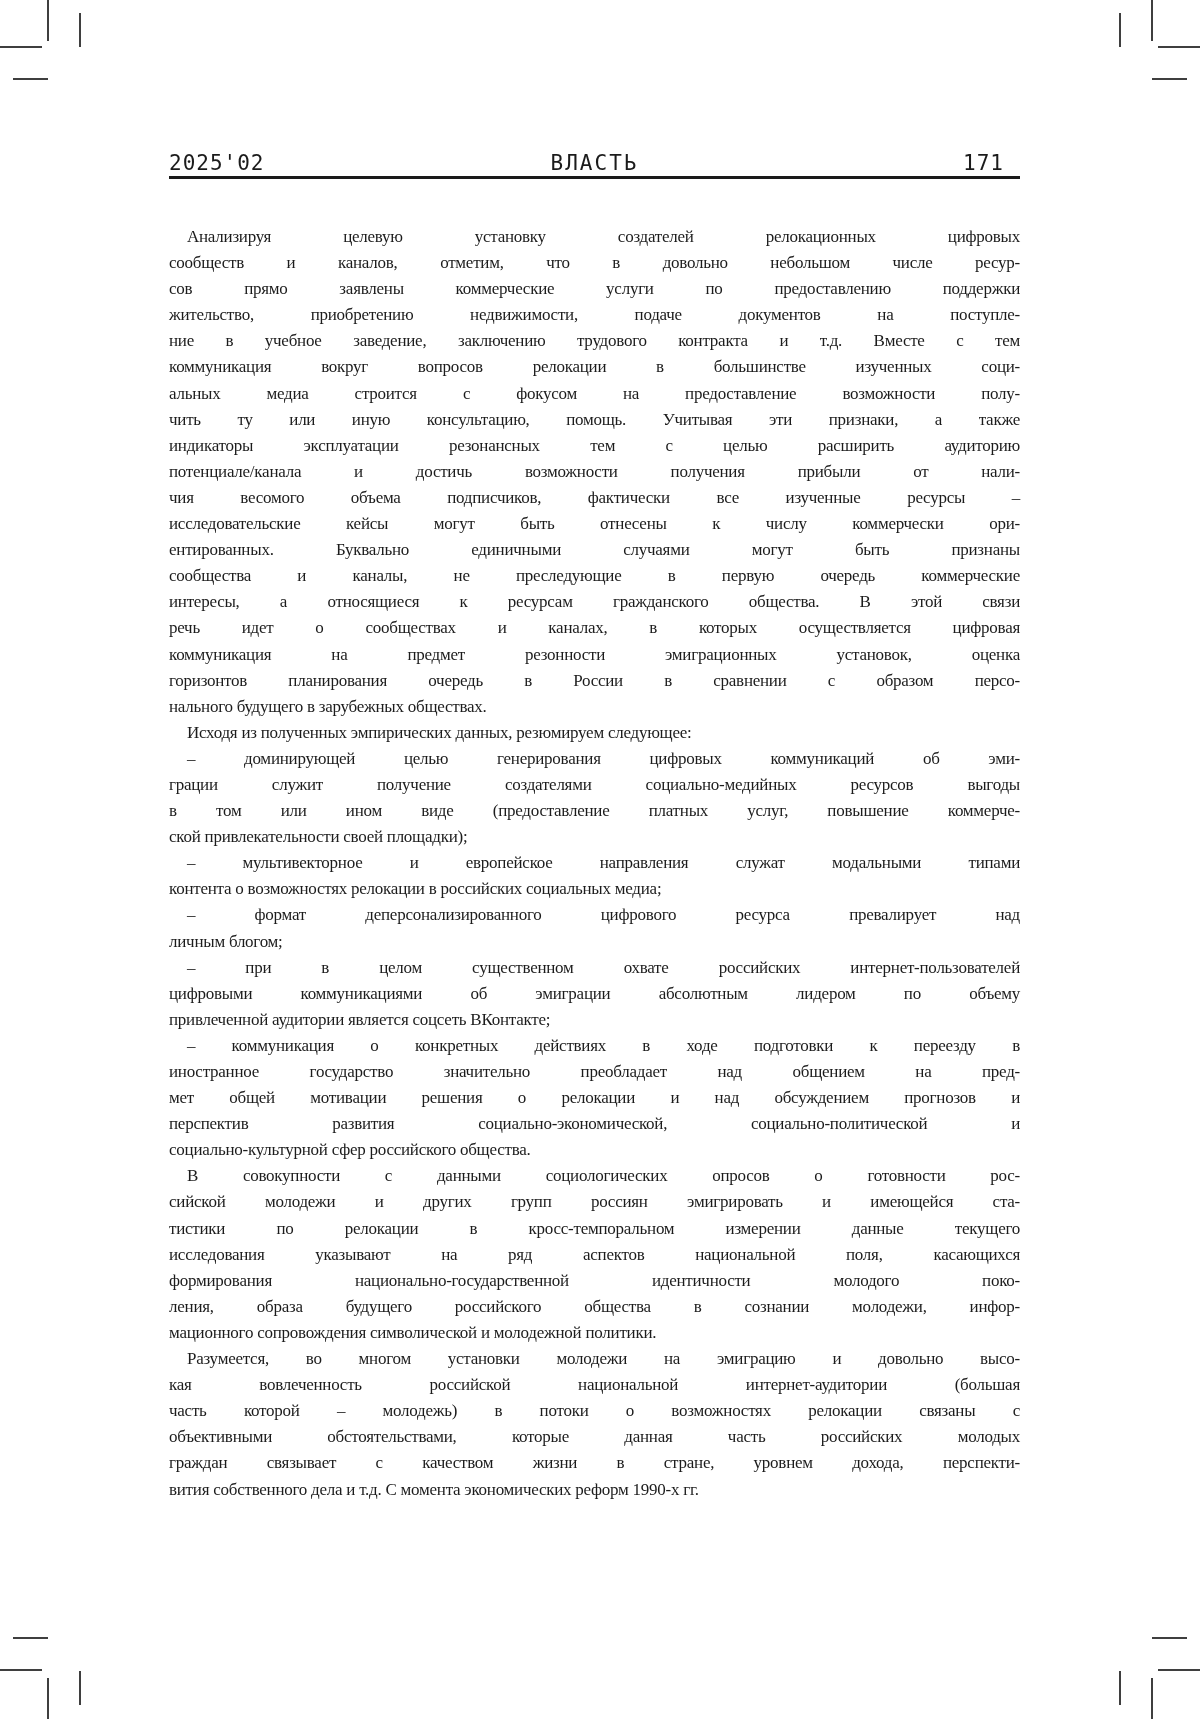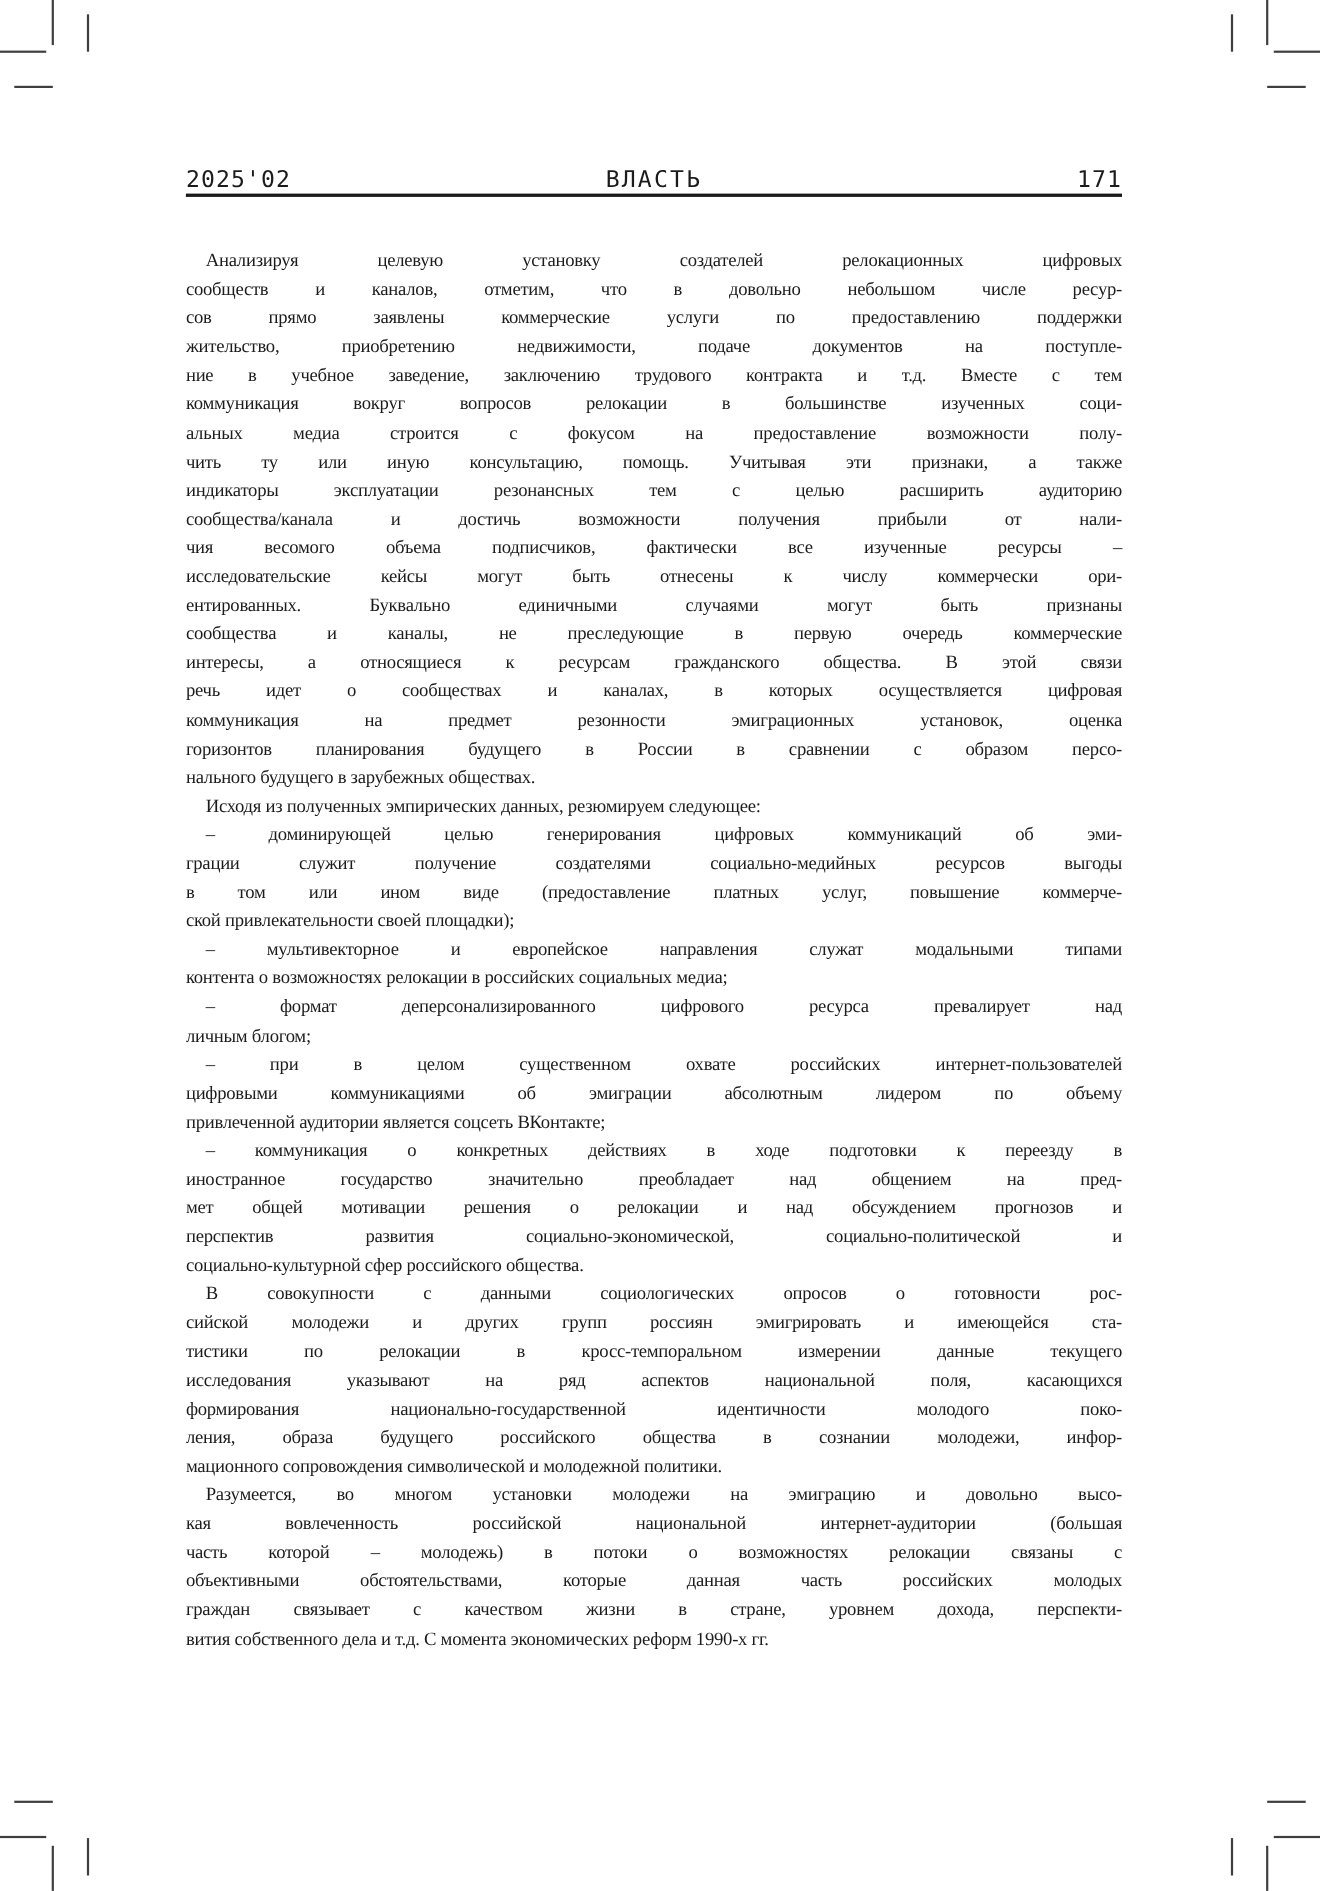--- a/index.html
+++ b/index.html
@@ -39,21 +39,21 @@
   }
   .running-head .journal {
     position: absolute;
     left: 50%;
     top: 0;
     transform: translateX(-50%);
     letter-spacing: 2px;
   }
   .running-head .pagenum {
     position: absolute;
-    right: 0;
+    right: 16px;
     top: 0;
   }
   .header-rule {
     position: absolute;
     left: 169px;
     top: 176px;
     width: 851px;
     height: 3px;
     background: #1a1a1a;
   }
@@ -99,29 +99,29 @@
       <div class="paragraph">
         <div class="text-line first">Анализируя целевую установку создателей релокационных цифровых</div>
         <div class="text-line">сообществ и каналов, отметим, что в довольно небольшом числе ресур-</div>
         <div class="text-line">сов прямо заявлены коммерческие услуги по предоставлению поддержки</div>
         <div class="text-line">жительство, приобретению недвижимости, подаче документов на поступле-</div>
         <div class="text-line">ние в учебное заведение, заключению трудового контракта и т.д. Вместе с тем</div>
         <div class="text-line">коммуникация вокруг вопросов релокации в большинстве изученных соци-</div>
         <div class="text-line">альных медиа строится с фокусом на предоставление возможности полу-</div>
         <div class="text-line">чить ту или иную консультацию, помощь. Учитывая эти признаки, а также</div>
         <div class="text-line">индикаторы эксплуатации резонансных тем с целью расширить аудиторию</div>
-        <div class="text-line">сообщества/канала и достичь возможности получения прибыли от нали-</div>
+        <div class="text-line">потенциале/канала и достичь возможности получения прибыли от нали-</div>
         <div class="text-line">чия весомого объема подписчиков, фактически все изученные ресурсы –</div>
         <div class="text-line">исследовательские кейсы могут быть отнесены к числу коммерчески ори-</div>
         <div class="text-line">ентированных. Буквально единичными случаями могут быть признаны</div>
         <div class="text-line">сообщества и каналы, не преследующие в первую очередь коммерческие</div>
         <div class="text-line">интересы, а относящиеся к ресурсам гражданского общества. В этой связи</div>
         <div class="text-line">речь идет о сообществах и каналах, в которых осуществляется цифровая</div>
         <div class="text-line">коммуникация на предмет резонности эмиграционных установок, оценка</div>
-        <div class="text-line">горизонтов планирования будущего в России в сравнении с образом персо-</div>
+        <div class="text-line">горизонтов планирования очередь в России в сравнении с образом персо-</div>
         <div class="text-line last">нального будущего в зарубежных обществах.</div>
       </div>
       <div class="paragraph">
         <div class="text-line first last">Исходя из полученных эмпирических данных, резюмируем следующее:</div>
       </div>
       <div class="paragraph">
         <div class="text-line first">– доминирующей целью генерирования цифровых коммуникаций об эми-</div>
         <div class="text-line">грации служит получение создателями социально-медийных ресурсов выгоды</div>
         <div class="text-line">в том или ином виде (предоставление платных услуг, повышение коммерче-</div>
         <div class="text-line last">ской привлекательности своей площадки);</div>

